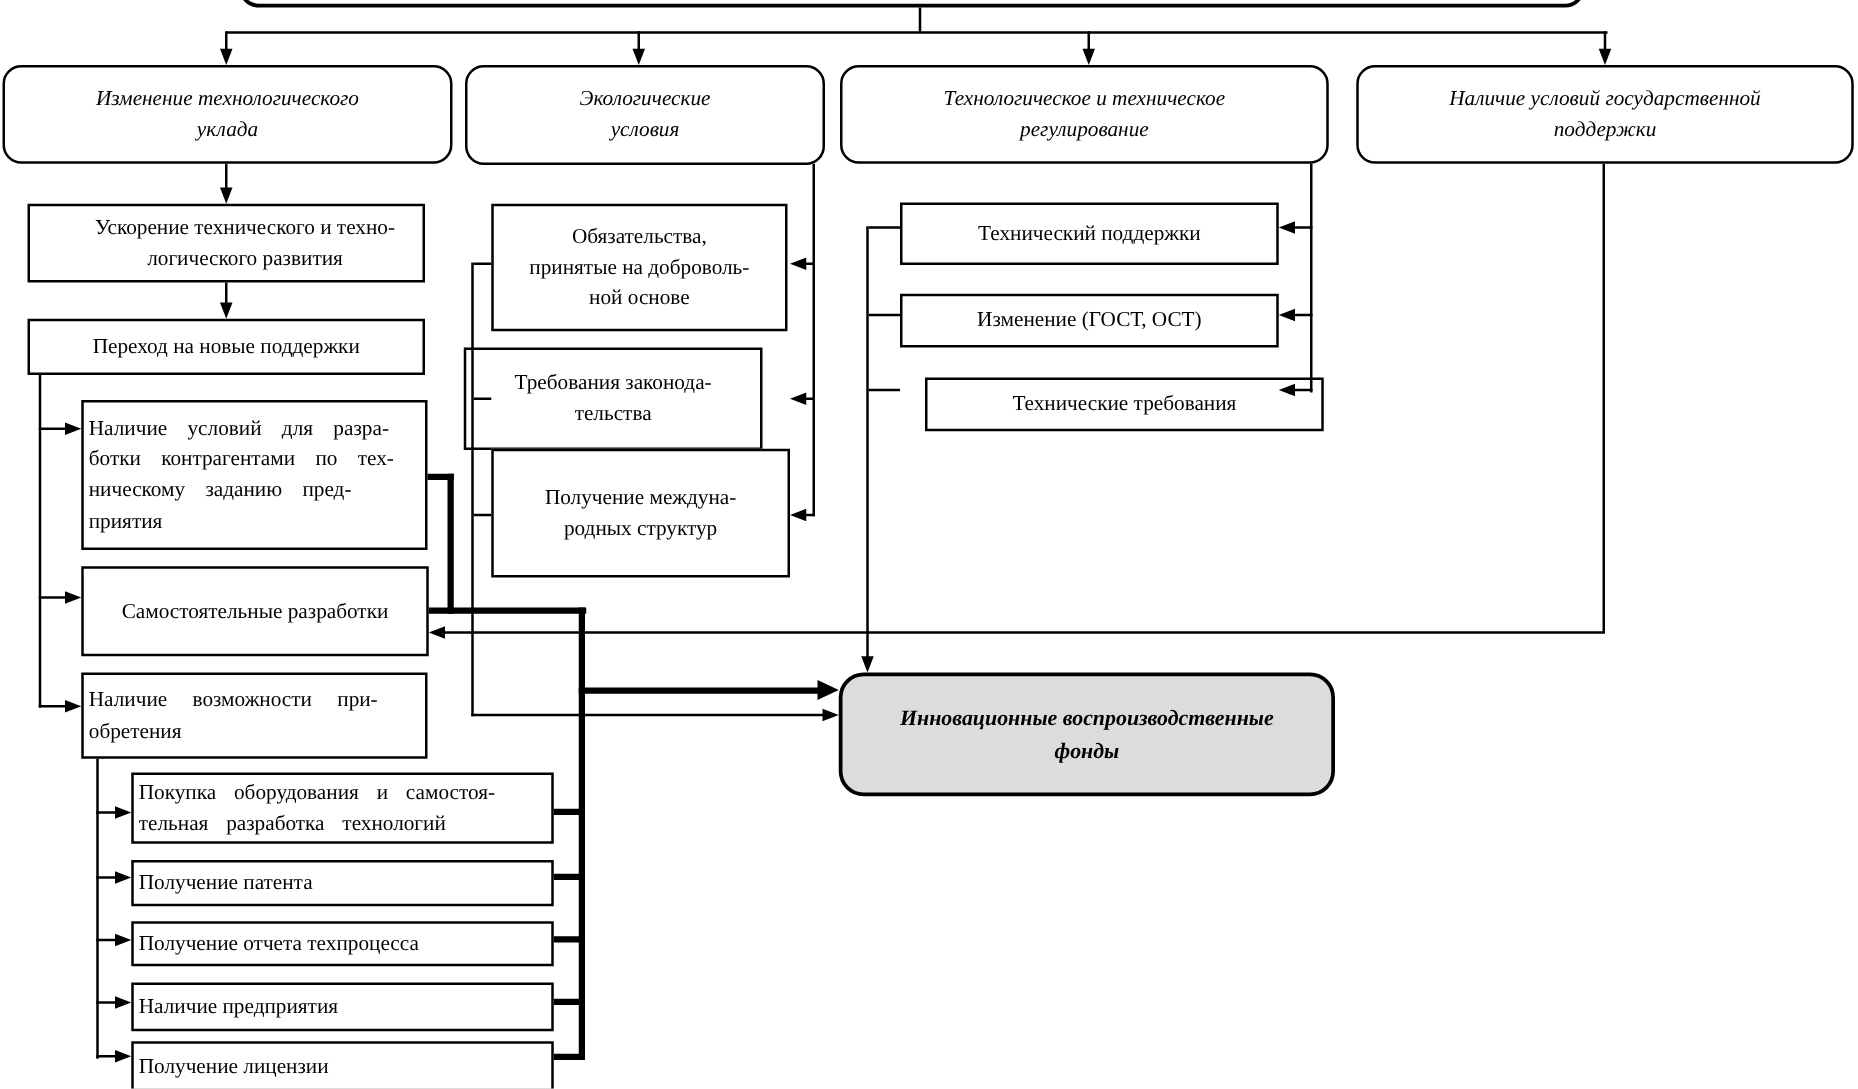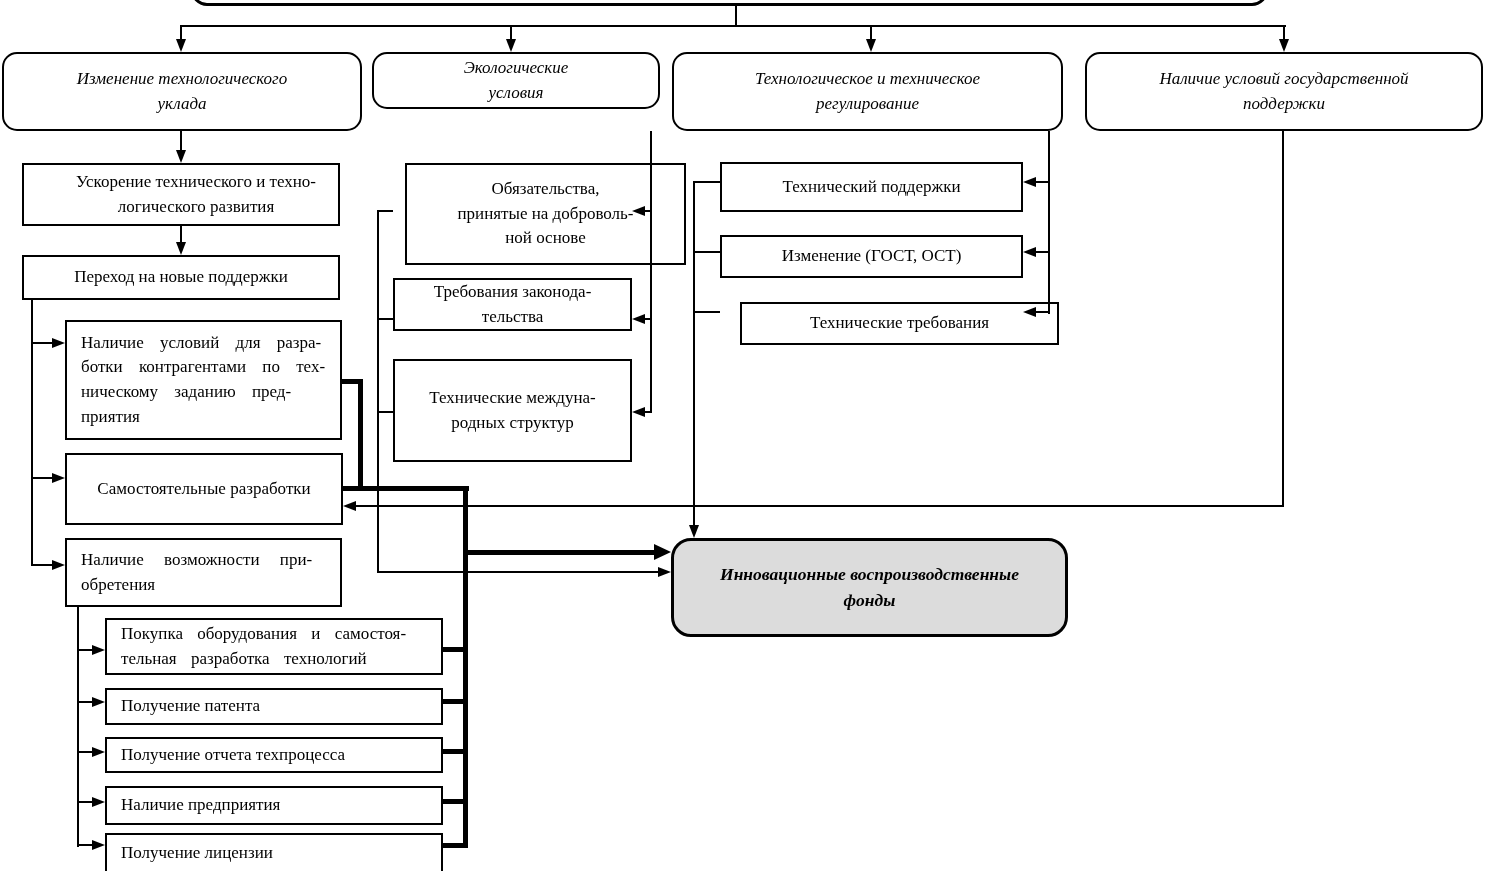--- a/index.html
+++ b/index.html
@@ -7,21 +7,21 @@
     position:relative;width:1486px;height:871px;overflow:hidden;background:#ffffff;
     font-family:"Liberation Serif","DejaVu Serif",serif;color:#000;
   }
   .bx{
     position:absolute;box-sizing:border-box;border:2px solid #000;background:#fff;
     display:flex;align-items:center;justify-content:center;text-align:center;
     white-space:pre-line;font-size:17px;line-height:1.45;
   }
   .rd{border-radius:15px;font-style:italic;}
   .root{border-width:3px;border-radius:16px;}
-  .jl{justify-content:flex-start;text-align:left;padding:0 14px;}
+  .jl{justify-content:flex-start;text-align:left;padding:0 4px;}
   .ws12{word-spacing:12px;}
   .ws16{word-spacing:16px;}
   .ws10{word-spacing:10px;}
   .gray{background:#dcdcdc;border-width:3px;border-radius:20px;font-weight:bold;font-style:italic;font-size:17.5px;}
   .ln{position:absolute;background:#000;}
   .ar,.al,.ad,.arb{position:absolute;width:0;height:0;}
   .ar{border-top:5px solid transparent;border-bottom:5px solid transparent;border-left:13px solid #000;}
   .al{border-top:5px solid transparent;border-bottom:5px solid transparent;border-right:13px solid #000;}
   .ad{border-left:5px solid transparent;border-right:5px solid transparent;border-top:13px solid #000;}
   .arb{border-top:8px solid transparent;border-bottom:8px solid transparent;border-left:17px solid #000;}
@@ -39,21 +39,21 @@
   <div class="ad" style="left:176px;top:39px;"></div>
   <div class="ln" style="left:510px;top:25px;width:2px;height:16px;"></div>
   <div class="ad" style="left:506px;top:39px;"></div>
   <div class="ln" style="left:870px;top:25px;width:2px;height:16px;"></div>
   <div class="ad" style="left:866px;top:39px;"></div>
   <div class="ln" style="left:1283px;top:25px;width:2px;height:16px;"></div>
   <div class="ad" style="left:1279px;top:39px;"></div>
 
   <div class="bx rd" style="left:2px;top:52px;width:360px;height:79px;">Изменение технологического
 уклада</div>
-  <div class="bx rd" style="left:372px;top:52px;width:288px;height:57px;">Экологические
+  <div class="bx rd" style="left:372px;top:52px;width:288px;height:80px;">Экологические
 условия</div>
   <div class="bx rd" style="left:672px;top:52px;width:391px;height:79px;">Технологическое и техническое
 регулирование</div>
   <div class="bx rd" style="left:1085px;top:52px;width:398px;height:79px;">Наличие условий государственной
 поддержки</div>
 
   <div class="ln" style="left:180px;top:131px;width:2px;height:20px;"></div>
   <div class="ad" style="left:176px;top:150px;"></div>
   <div class="bx" style="left:22px;top:163px;width:318px;height:63px;padding-left:30px;">Ускорение технического и техно-
 логического развития</div>
@@ -90,26 +90,26 @@
   <div class="ln" style="left:77px;top:844px;width:16px;height:2px;"></div>
   <div class="ar" style="left:92px;top:840px;"></div>
 
   <div class="bx jl ws10" style="left:105px;top:618px;width:338px;height:57px;">Покупка оборудования и самостоя-
 тельная разработка технологий</div>
   <div class="bx jl" style="left:105px;top:688px;width:338px;height:37px;">Получение патента</div>
   <div class="bx jl" style="left:105px;top:737px;width:338px;height:36px;">Получение отчета техпроцесса</div>
   <div class="bx jl" style="left:105px;top:786px;width:338px;height:39px;">Наличие предприятия</div>
   <div class="bx jl" style="left:105px;top:833px;width:338px;height:40px;">Получение лицензии</div>
 
-  <div class="bx" style="left:393px;top:163px;width:281px;height:102px;margin-left:12px;">Обязательства,
+  <div class="bx" style="left:393px;top:163px;width:237px;height:102px;">Обязательства,
 принятые на доброволь-
 ной основе</div>
-  <div class="bx" style="left:393px;top:278px;width:239px;height:53px;">Требования законода-
+  <div class="bx" style="left:371px;top:278px;width:239px;height:82px;">Требования законода-
 тельства</div>
-  <div class="bx" style="left:393px;top:359px;width:239px;height:103px;">Технические междуна-
+  <div class="bx" style="left:393px;top:359px;width:239px;height:103px;">Получение междуна-
 родных структур</div>
 
   <div class="ln" style="left:650px;top:131px;width:2px;height:282px;"></div>
   <div class="ln" style="left:643px;top:210px;width:9px;height:2px;"></div>
   <div class="al" style="left:632px;top:206px;"></div>
   <div class="ln" style="left:643px;top:318px;width:9px;height:2px;"></div>
   <div class="al" style="left:632px;top:314px;"></div>
   <div class="ln" style="left:643px;top:411px;width:9px;height:2px;"></div>
   <div class="al" style="left:632px;top:407px;"></div>
 

